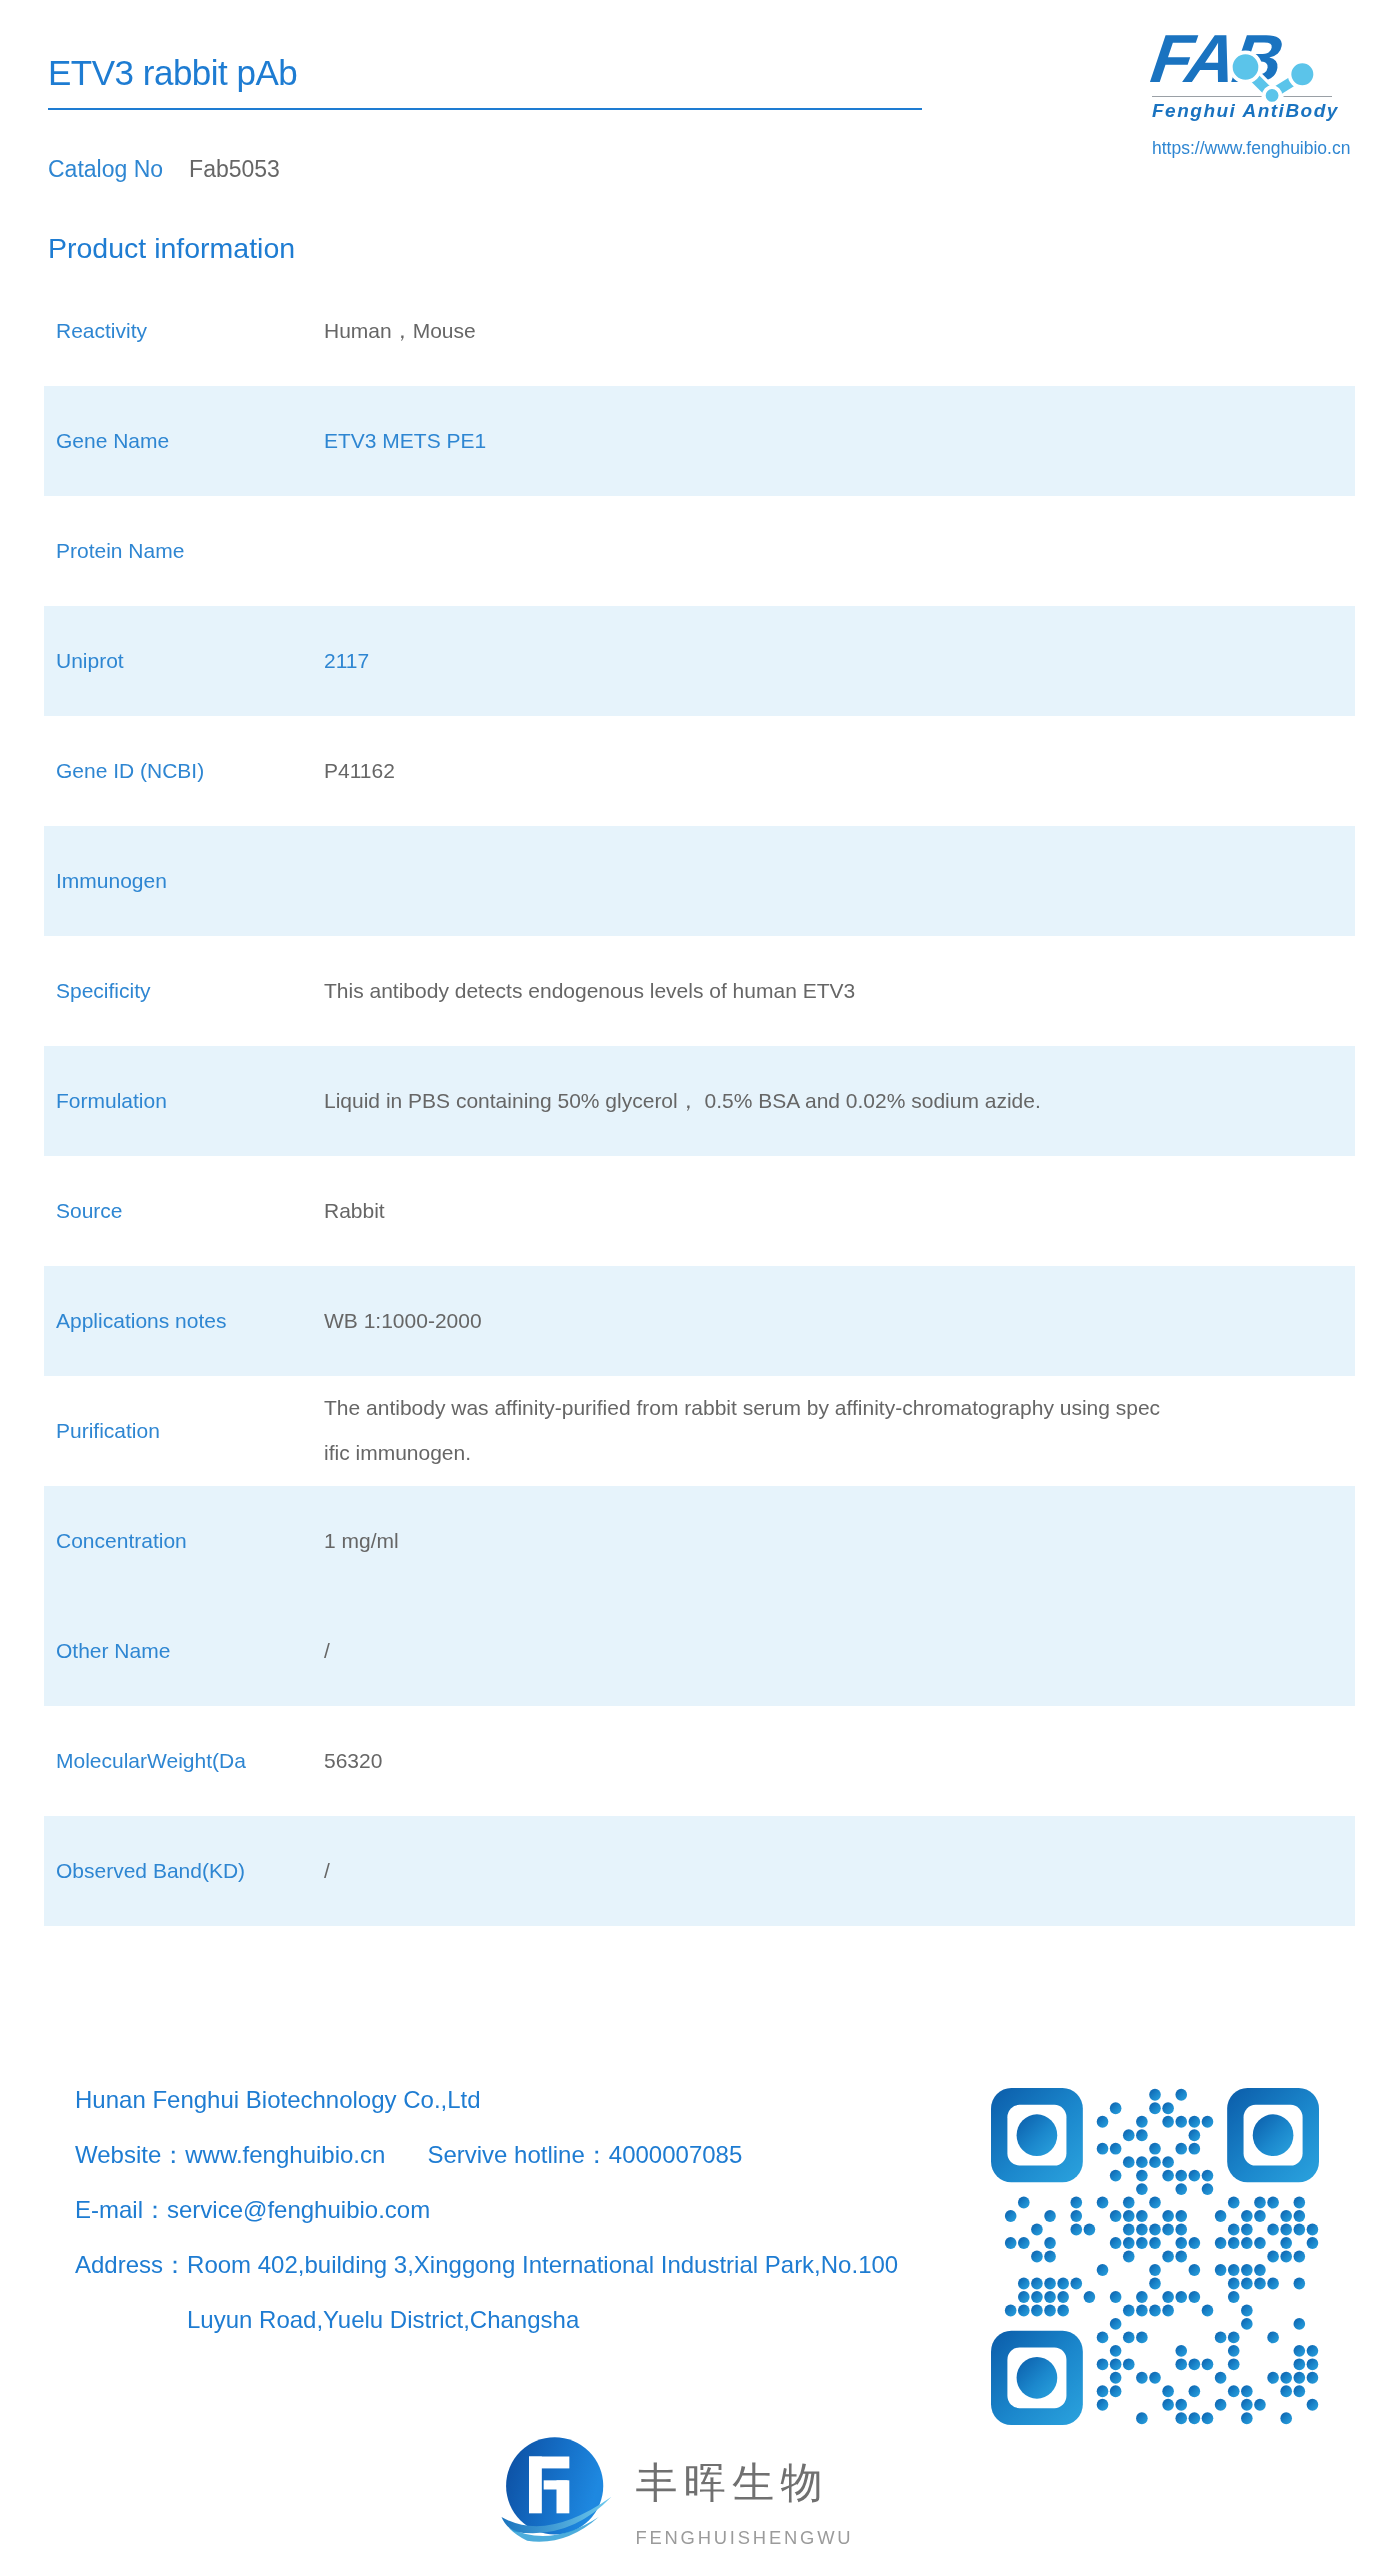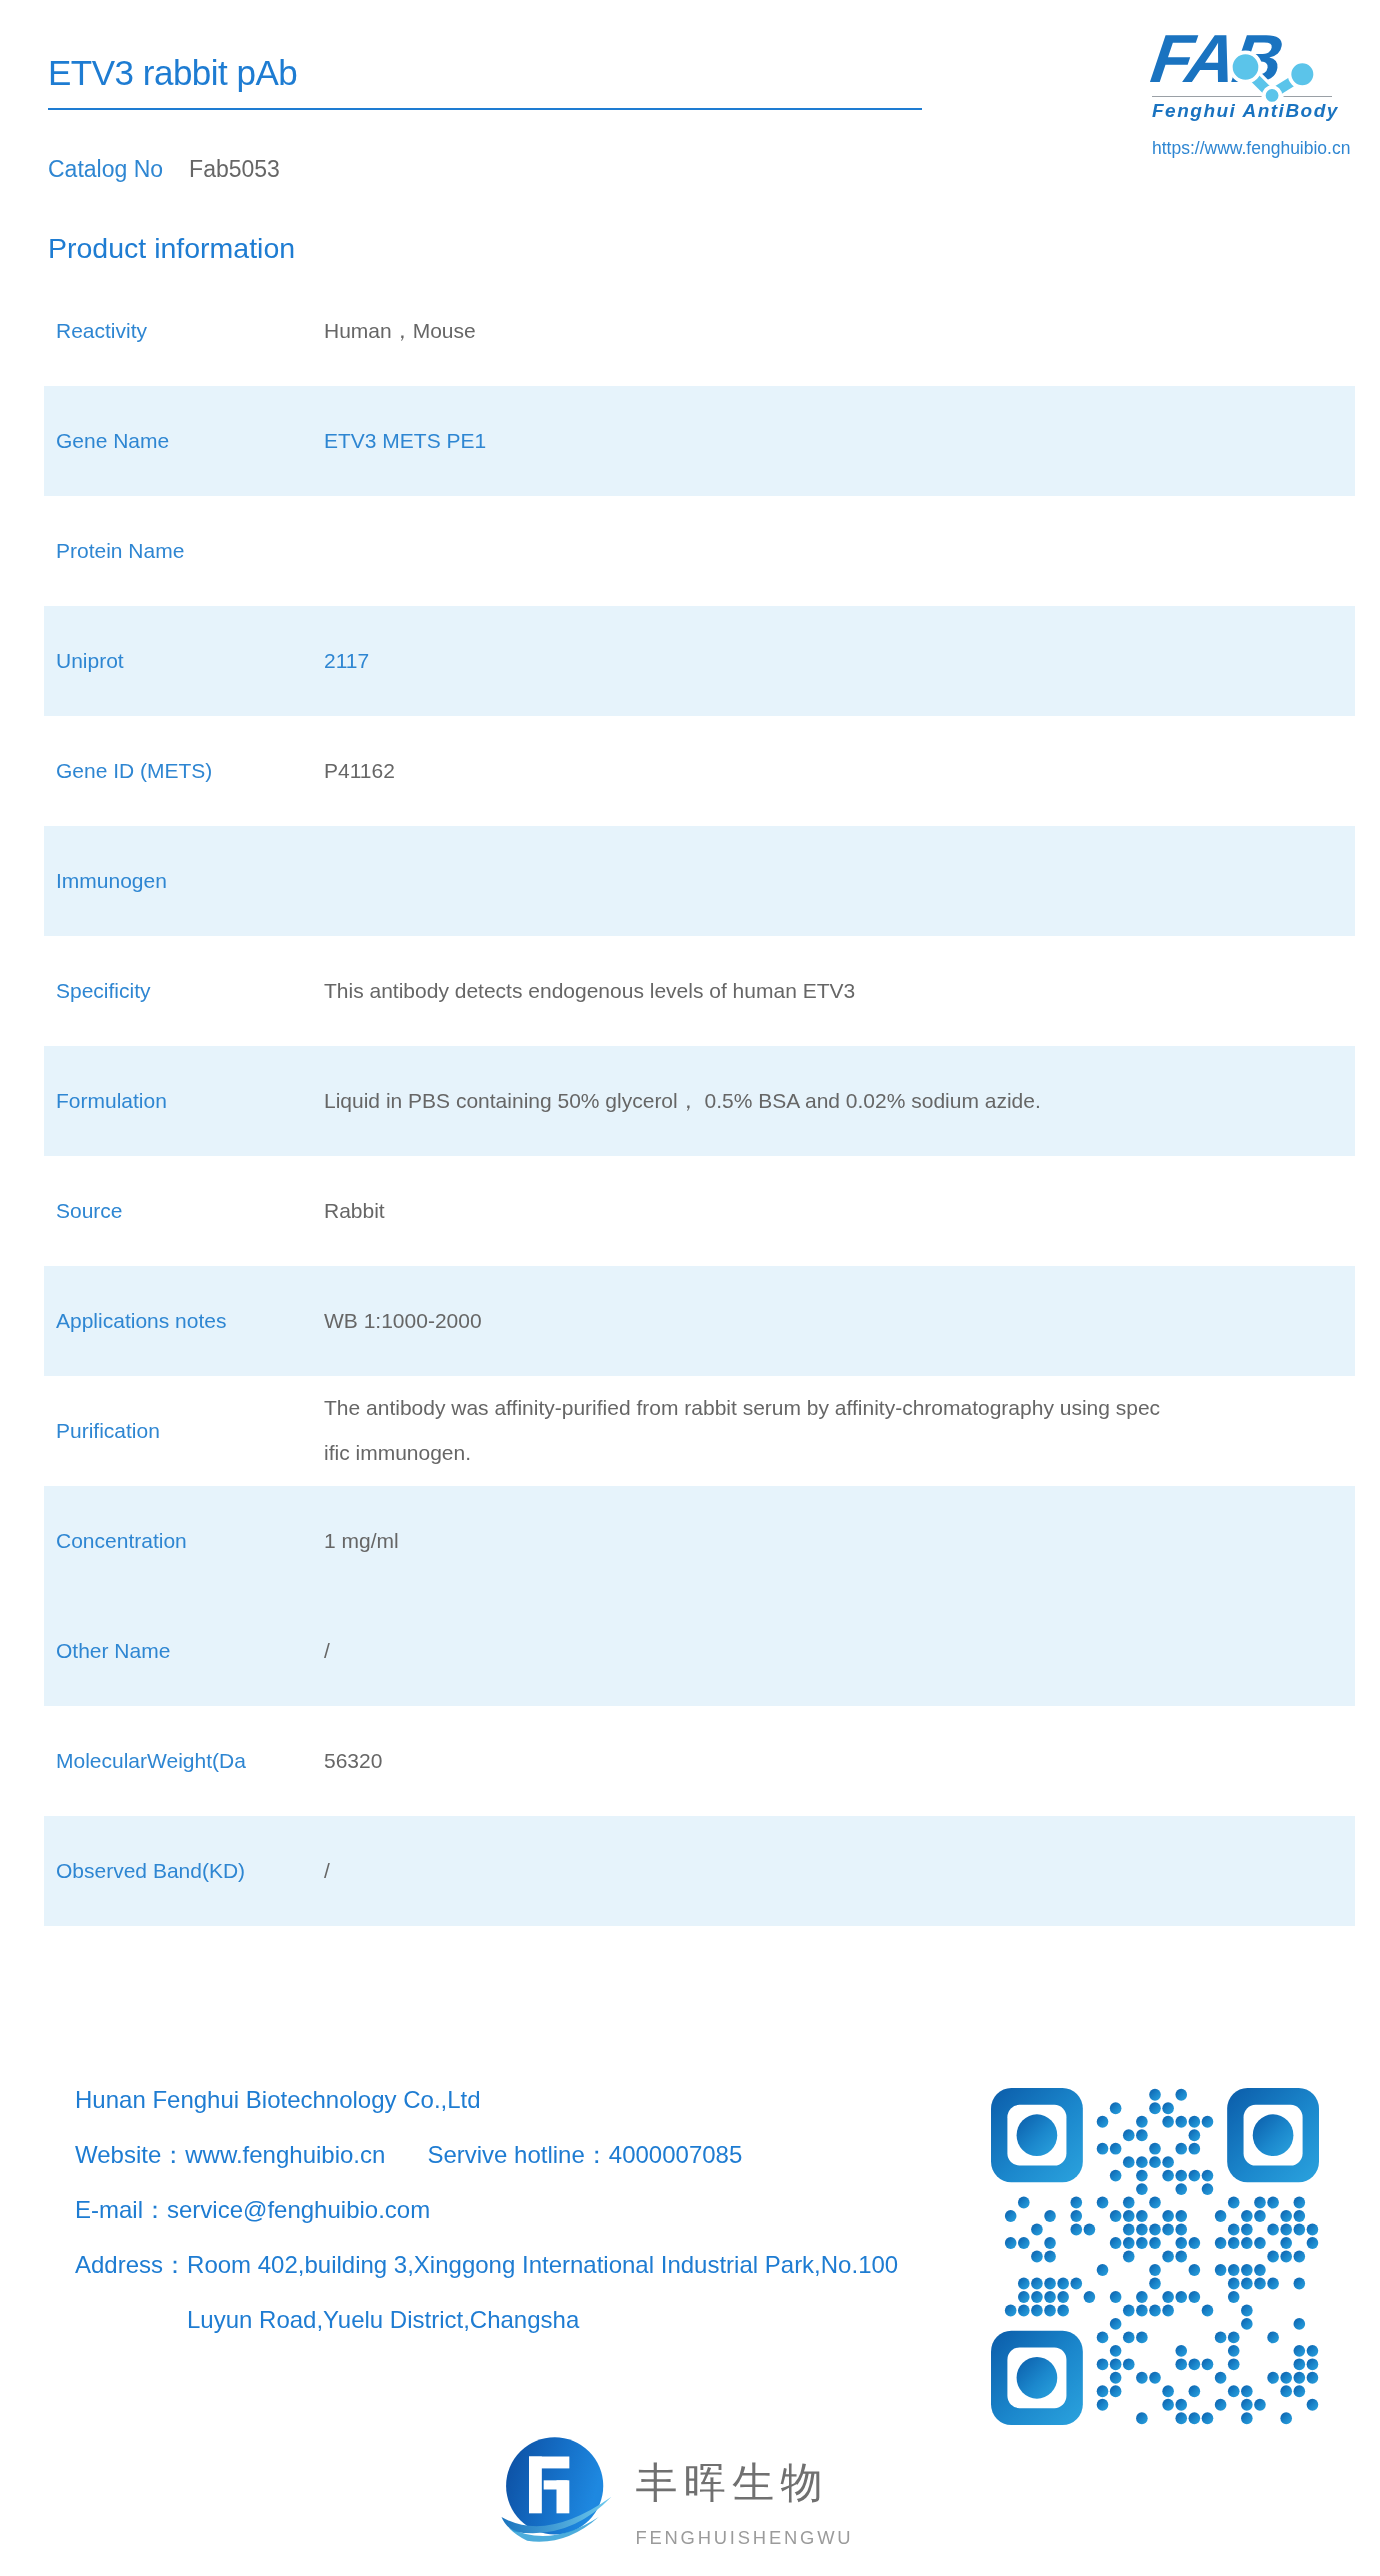--- a/index.html
+++ b/index.html
@@ -125,21 +125,21 @@
     <div class="row">
       <div class="cell-label">Protein Name</div>
     </div>
 
     <div class="row shaded">
       <div class="cell-label">Uniprot</div>
       <div class="cell-value accent">2117</div>
     </div>
 
     <div class="row">
-      <div class="cell-label">Gene ID (METS)</div>
+      <div class="cell-label">Gene ID (NCBI)</div>
       <div class="cell-value">P41162</div>
     </div>
 
     <div class="row shaded">
       <div class="cell-label">Immunogen</div>
     </div>
 
     <div class="row">
       <div class="cell-label">Specificity</div>
       <div class="cell-value">This antibody detects endogenous levels of human ETV3</div>

